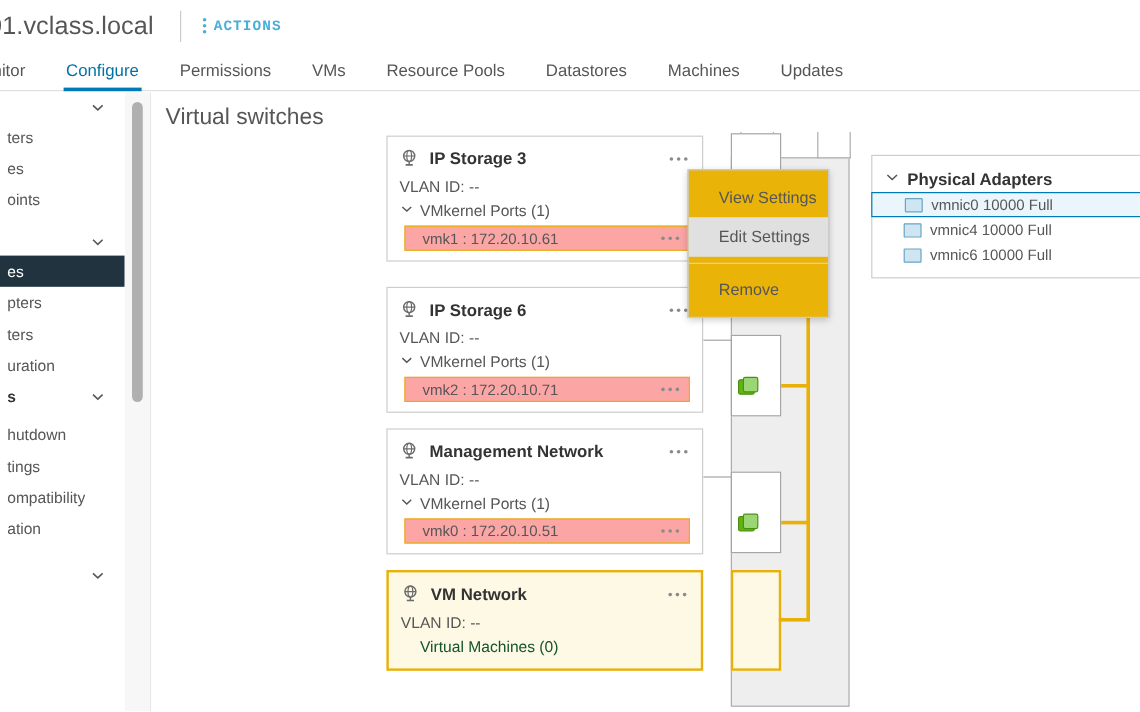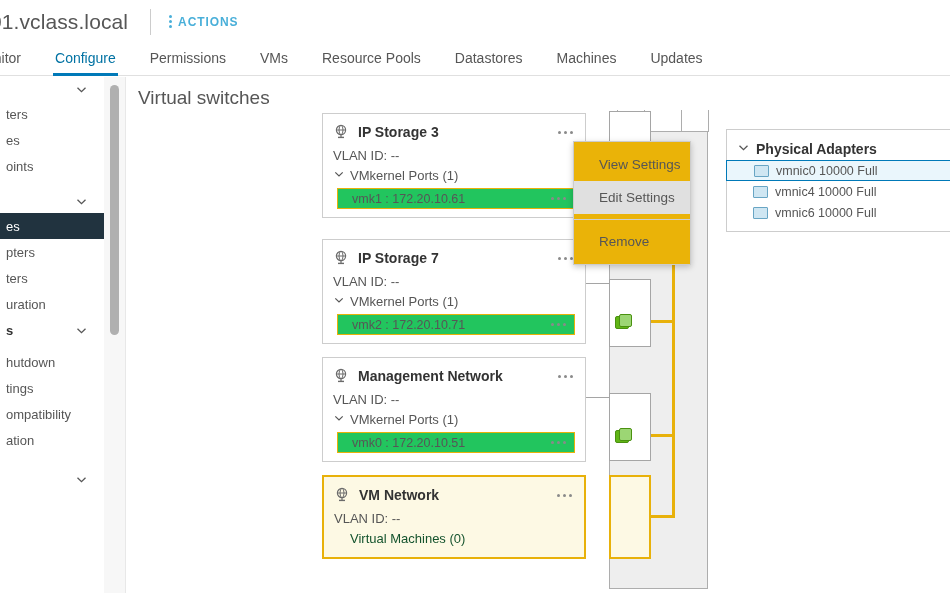--- a/index.html
+++ b/index.html
@@ -22,21 +22,21 @@
   }
   .host-title {
     font-size: 21px; color: #565656; font-weight: 400;
     margin-left: -10px; padding-left: 0; letter-spacing: .1px;
     white-space: nowrap;
   }
   .hdr-divider {
     width: 1px; height: 26px; background: #cccccc; margin: 0 18px 0 22px;
   }
   .actions-btn {
-    display: flex; align-items: flex-start; gap: 6px; cursor: pointer;
+    display: flex; align-items: flex-start; gap: 6px; cursor: pointer; font-family: Liberation Mono, monospace;
   }
   .kebab-vert { display: flex; flex-direction: column; gap: 2px; }
   .kebab-vert i { width: 3px; height: 3px; border-radius: 50%; background: #49afd9; display: block; }
   .actions-label {
     font-size: 12px; color: #49afd9; letter-spacing: .9px; font-weight: 600;
   }
 
   
   .tabbar {
     position: absolute; left: 0; top: 44px; width: 950px; height: 32px;
@@ -122,21 +122,21 @@
   .pg-vlan {
     font-size: 13px; color: #565656; margin-top: 6px;
   }
   .pg-sub {
     font-size: 13px; color: #565656; margin-top: 5px;
     display: flex; align-items: flex-start; gap: 5px;
   }
   .pg-sub.indent { padding-left: 16px; color: #14532d; }
   .vmk-row {
     margin-top: 5px; margin-left: 4px;
-    border: 1px solid #e8b10a; background: #22c55e;
+    border: 1px solid #e8b10a; background: #fca5a5;
     height: 21px; display: flex; align-items: center;
     padding: 0 6px 0 14px;
     font-size: 12.5px; color: #565656;
   }
   .vmk-row .vmk-label { flex: 1; }
 
   .pg-icon { width: 16px; height: 16px; display: block; }
 
   
   .switch-body {
@@ -355,21 +355,21 @@
       <div class="pg-head">
         <span>
           <svg class="pg-icon" viewBox="0 0 16 16">
               <circle cx="8" cy="6" r="4.6" fill="none" stroke="#6b6b6b" stroke-width="1.2"></circle>
               <ellipse cx="8" cy="6" rx="2" ry="4.6" fill="none" stroke="#6b6b6b" stroke-width="1"></ellipse>
               <line x1="3.4" y1="6" x2="12.6" y2="6" stroke="#6b6b6b" stroke-width="1"></line>
               <line x1="8" y1="10.6" x2="8" y2="13" stroke="#6b6b6b" stroke-width="1.2"></line>
               <line x1="5" y1="13.4" x2="11" y2="13.4" stroke="#6b6b6b" stroke-width="1.4"></line>
             </svg>
         </span>
-        <span class="pg-title">IP Storage 7</span>
+        <span class="pg-title">IP Storage 6</span>
         <span class="kebab-h">
             <i></i>
             <i></i>
             <i></i>
           </span>
       </div>
       <div class="pg-vlan">VLAN ID: --</div>
       <div class="pg-sub">
         <span>
           <svg width="12" height="12" viewBox="0 0 13 13">

